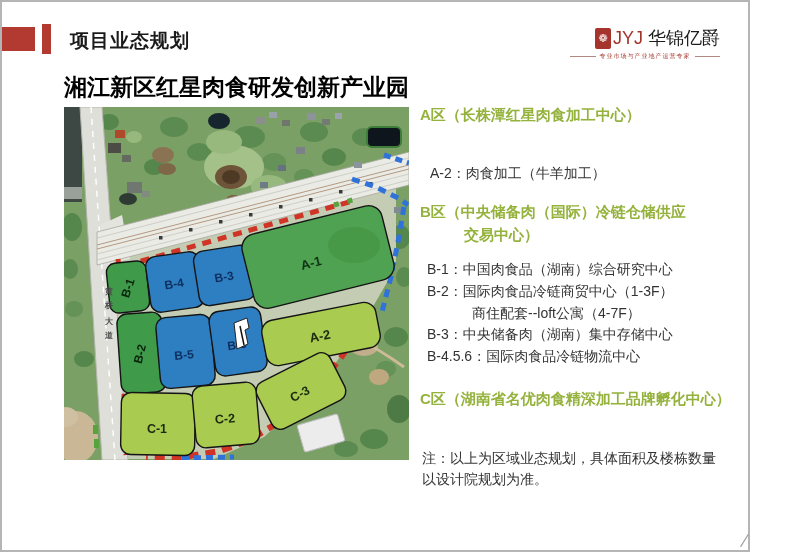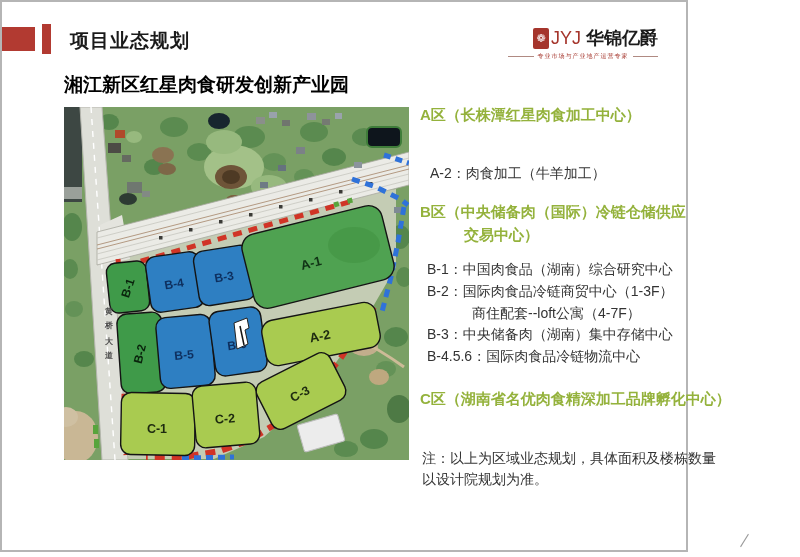--- a/index.html
+++ b/index.html
@@ -1,29 +1,29 @@
 <!DOCTYPE html>
 <html><head>
 <meta charset="utf-8">
 <style>
   html,body{margin:0;padding:0;background:#ffffff;}
   body{width:800px;height:557px;overflow:hidden;font-family:"Liberation Sans","DejaVu Sans",sans-serif;}
-  .slide{position:relative;width:688px;height:552px;border:2px solid #b5b5b5;box-sizing:border-box;background:#fff;text-align:center;}
+  .slide{position:relative;width:750px;height:552px;border:2px solid #b5b5b5;box-sizing:border-box;background:#fff;}
 
   
   .accent-block{position:absolute;left:0;top:25px;width:33px;height:24px;background:#b23a31;}
   .accent-bar{position:absolute;left:40px;top:22px;width:9px;height:30px;background:#b23a31;}
   .title{position:absolute;left:68px;top:26px;font-size:19px;font-weight:bold;color:#1a1a1a;letter-spacing:1px;white-space:nowrap;}
-  .subtitle{position:absolute;left:62px;top:70px;font-size:19px;font-weight:bold;color:#000;white-space:nowrap;}
+  .subtitle{position:absolute;left:62px;top:70px;font-size:23px;font-weight:bold;color:#000;white-space:nowrap;}
 
   
   .logo{position:absolute;right:28px;top:24px;display:flex;align-items:center;gap:2px;}
   .logo-seal{width:16px;height:21px;background:#a5352c;color:#fff;font-size:11px;display:flex;align-items:center;justify-content:center;border-radius:2px;}
   .logo-letters{color:#a5352c;font-weight:normal;font-size:18px;letter-spacing:0px;}
-  .logo-name{color:#1c1c1c;font-weight:bold;font-size:18px;margin-left:3px;white-space:nowrap;}
+  .logo-name{color:#1c1c1c;font-weight:normal;font-size:18px;margin-left:3px;white-space:nowrap;}
   .logo-tagline{position:absolute;right:28px;top:50px;width:150px;display:flex;align-items:center;gap:4px;}
   .logo-tagline .tl-line{flex:1;height:1px;background:#b08a82;}
   .logo-tagline .tl-text{font-size:6px;color:#a5352c;white-space:nowrap;letter-spacing:1px;}
 
   
   .panel{position:absolute;left:418px;top:0;width:380px;height:557px;}
   .pline{position:absolute;white-space:nowrap;font-size:14px;color:#333;}
   .phead{position:absolute;white-space:nowrap;font-size:15px;font-weight:bold;color:#94b23c;}
 
   

